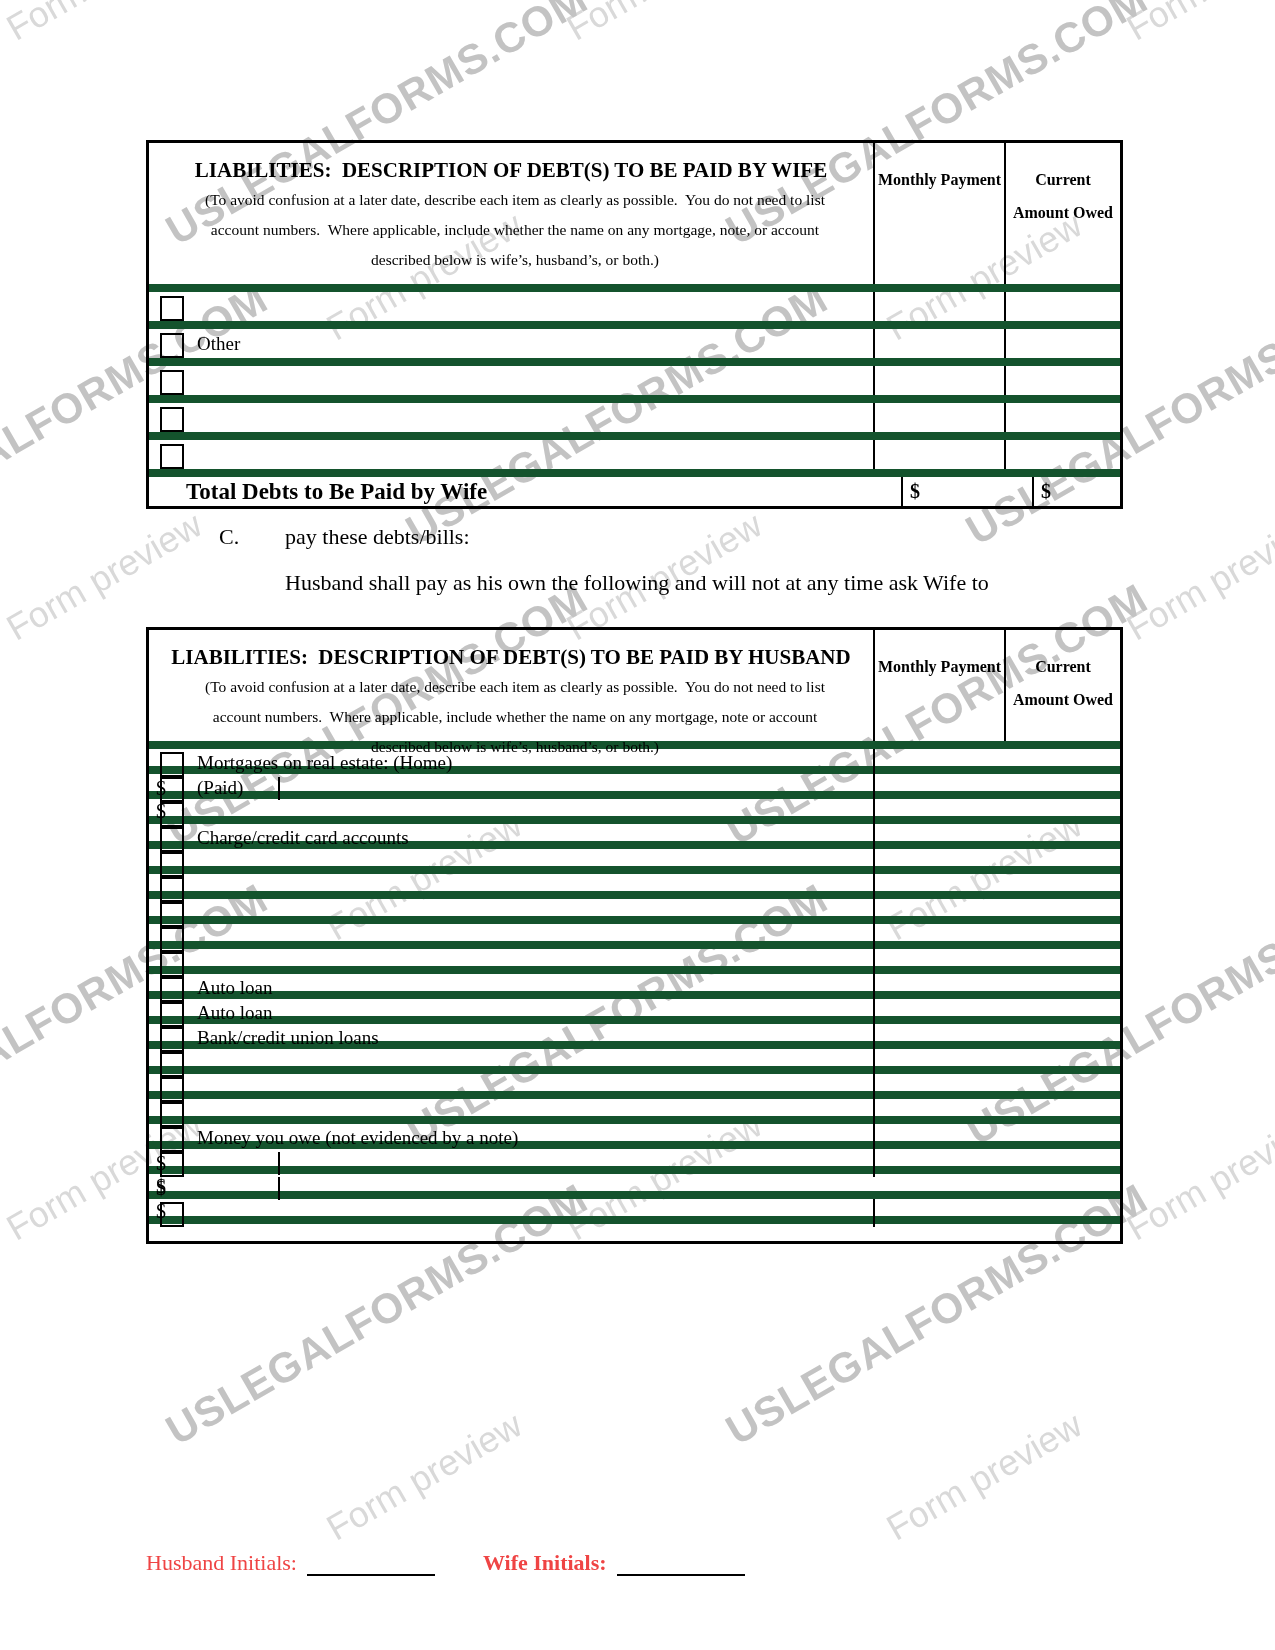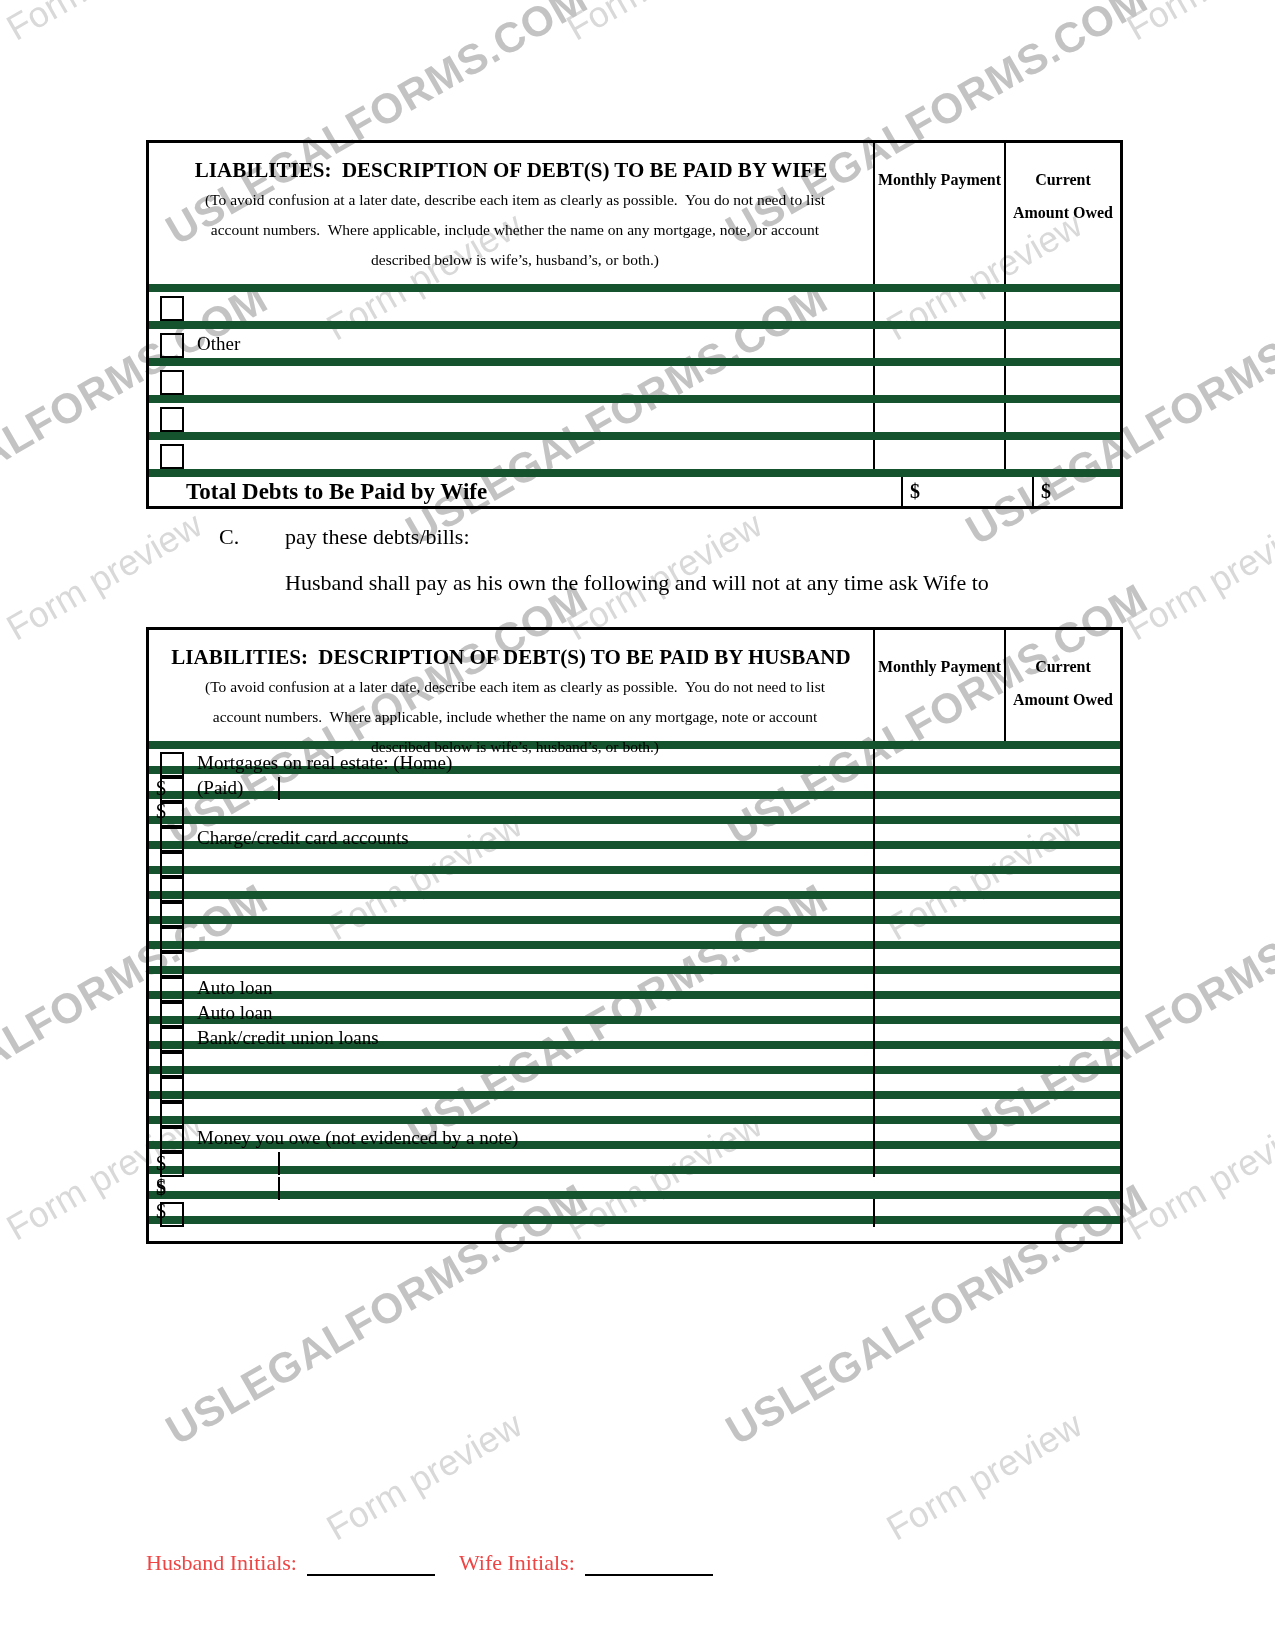--- a/index.html
+++ b/index.html
@@ -72,21 +72,21 @@
 
   
   .footer {
     position:absolute; left:146px; top:1547px; display:flex; align-items:flex-end;
     font-size:22px; color:#ef4444;
   }
   .init-line {
     display:inline-block; width:128px; height:27px;
     border-bottom:2px solid #000; margin-left:10px;
   }
-  .wife-group { margin-left:24px; display:flex; align-items:flex-end; }
+  .wife-group { margin-left:48px; display:flex; align-items:flex-end;font-weight:bold; }
   .husband-group { display:flex; align-items:flex-end; }
 </style>
 </head>
 <body>
 
 <div class="page">
 
   <div class="wm-layer">
       <div class="wm wm-preview" style="left: 10px; top: 10px;">Form preview</div>
       <div class="wm wm-preview" style="left: 570px; top: 10px;">Form preview</div>

